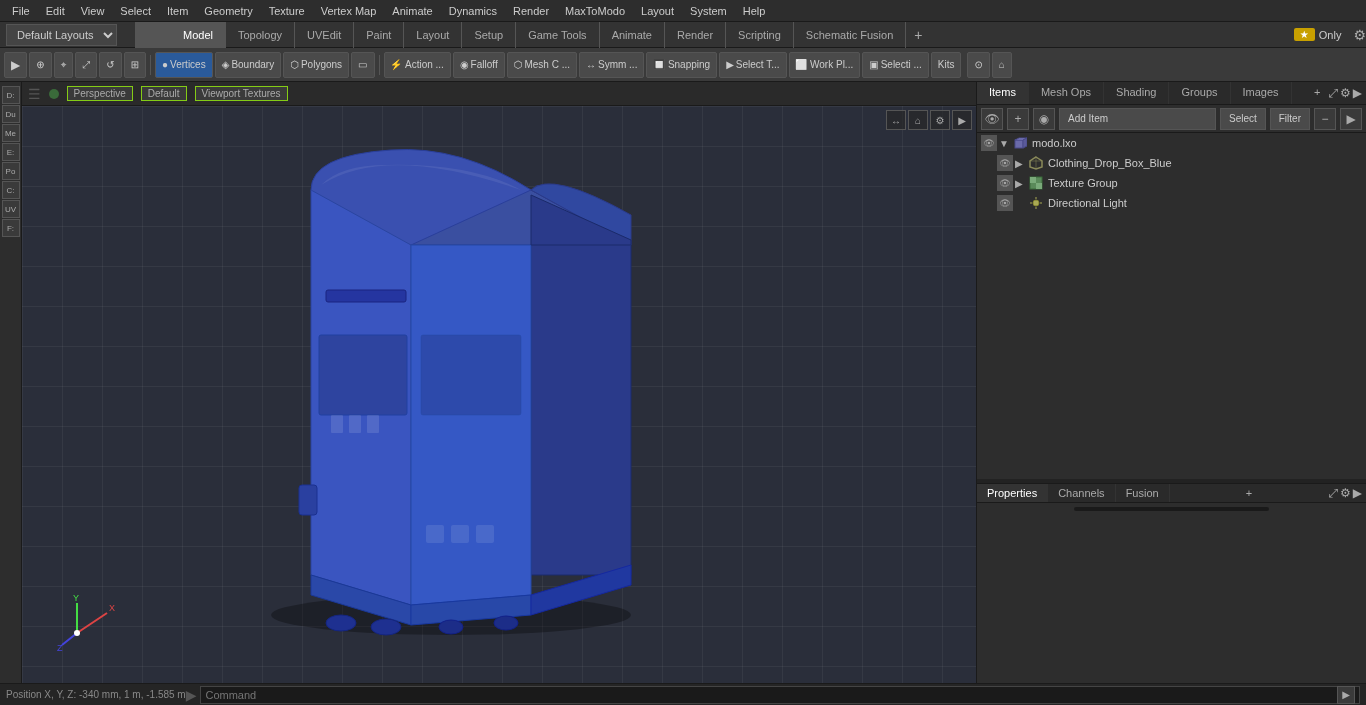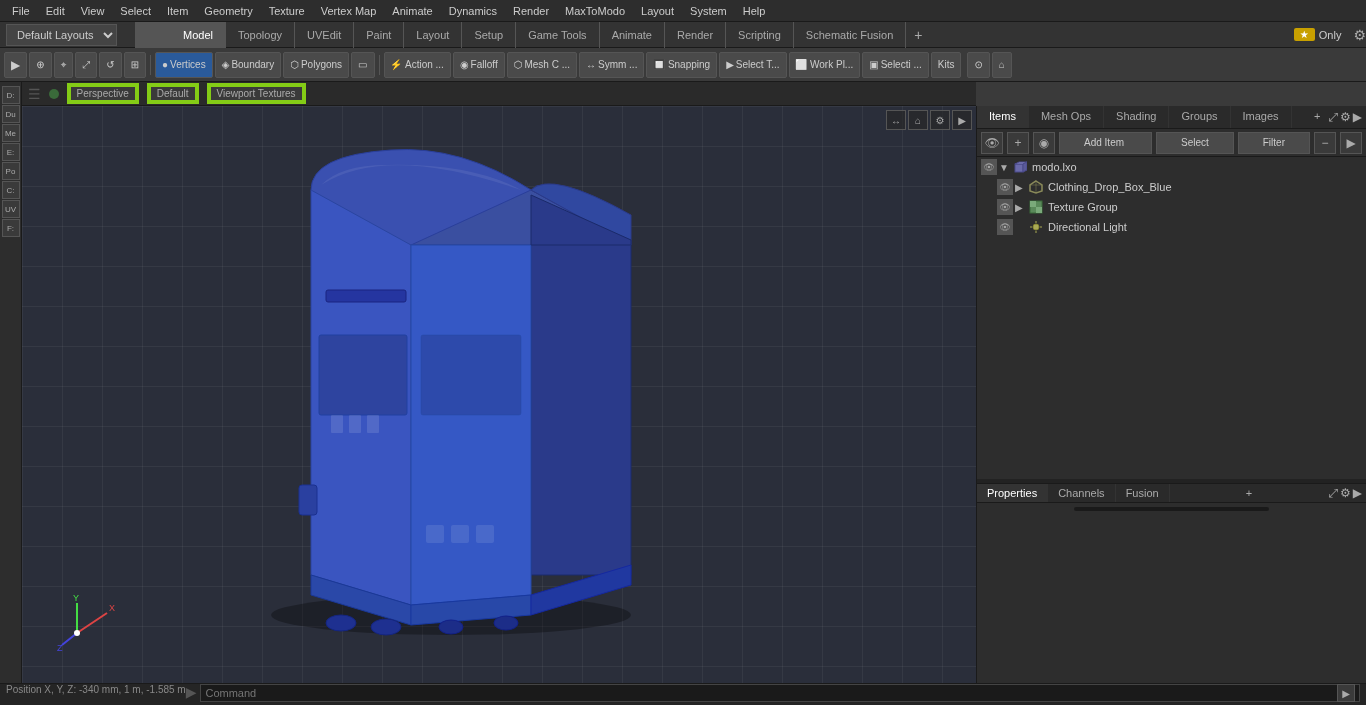--- a/index.html
+++ b/index.html
@@ -28,63 +28,63 @@
     
     #main { display: flex; height: calc(705px - 22px - 26px - 34px - 22px); }
 
     
     #left-sidebar { width: 22px; background: #2d2d2d; border-right: 1px solid #1a1a1a; display: flex; flex-direction: column; align-items: center; padding-top: 4px; gap: 1px; }
     .side-btn { width: 18px; height: 18px; background: #3a3a3a; border: 1px solid #555; color: #aaa; font-size: 8px; cursor: pointer; display: flex; align-items: center; justify-content: center; }
 
     
     #viewport-area { flex: 1; display: flex; flex-direction: column; }
     #viewport-header { display: flex; align-items: center; background: #2a2a2a; height: 24px; border-bottom: 1px solid #1a1a1a; padding: 0 6px; gap: 8px; }
-    .viewport-btn { background: #3a3a3a; border: 4px solid #84cc16; color: #aaa; padding: 1px 6px; font-size: 10px; cursor: pointer; }
+    .viewport-btn { background: #3a3a3a; border: 1px solid #84cc16; color: #aaa; padding: 1px 6px; font-size: 10px; cursor: pointer; }
     #viewport-canvas { flex: 1; position: relative; background: #2a2e3a; overflow: hidden; }
 
     
     .grid-bg { position: absolute; inset: 0; background: #2a2e3a; }
     .grid-lines { position: absolute; inset: 0; background-image: 
       linear-gradient(rgba(255,255,255,0.05) 1px, transparent 1px),
       linear-gradient(90deg, rgba(255,255,255,0.05) 1px, transparent 1px);
       background-size: 40px 40px; }
 
     
     .viewport-status { position: absolute; bottom: 10px; right: 20px; text-align: right; color: #aaa; font-size: 11px; line-height: 1.5; }
     .no-items { color: #c85050; }
 
     
-    #right-panel { width: 390px; background: #333; border-left: 1px solid #1a1a1a; display: flex; flex-direction: column; margin-top: 24px; }
+    #right-panel { width: 390px; background: #333; border-left: 1px solid #1a1a1a; display: flex; flex-direction: column; }
     #panel-tabs { display: flex; background: #2a2a2a; border-bottom: 1px solid #1a1a1a; }
     .panel-tab { padding: 4px 12px; font-size: 11px; color: #aaa; cursor: pointer; border-right: 1px solid #333; }
     .panel-tab.active { background: #333; color: #fff; border-bottom: 2px solid #333; }
     .panel-tab-add { padding: 4px 8px; color: #aaa; cursor: pointer; margin-left: auto; }
     #panel-toolbar { display: flex; align-items: center; background: #2d2d2d; height: 28px; border-bottom: 1px solid #1a1a1a; padding: 0 4px; gap: 4px; }
-    .panel-tool-btn { background: #4a4a4a; border: 1px solid #555; color: #ccc; padding: 1px 24px; font-size: 10px; height: 22px; cursor: pointer; }
+    .panel-tool-btn { background: #4a4a4a; border: 1px solid #555; color: #ccc; padding: 1px 8px; font-size: 10px; height: 22px; cursor: pointer; }
     .panel-tool-btn.wide { flex: 1; text-align: left; }
     .panel-tool-icon { background: #3a3a3a; border: 1px solid #555; color: #aaa; width: 22px; height: 22px; cursor: pointer; display: flex; align-items: center; justify-content: center; font-size: 12px; }
     #items-list { flex: 1; overflow-y: auto; background: #2d2d2d; }
     #items-list-header { display: flex; background: #252525; height: 22px; align-items: center; padding: 0 4px; border-bottom: 1px solid #1a1a1a; }
     .col-name { flex: 1; color: #888; font-size: 10px; }
     .tree-item { display: flex; align-items: center; padding: 2px 4px; gap: 2px; cursor: pointer; }
     .tree-eye { width: 16px; height: 16px; background: #555; border: none; cursor: pointer; color: #aaa; font-size: 9px; display: flex; align-items: center; justify-content: center; }
     .tree-expand { width: 12px; color: #aaa; font-size: 10px; }
     .tree-label { font-size: 11px; color: #ccc; }
     .indent-1 { margin-left: 16px; }
 
     
     #properties-panel { height: 200px; background: #333; border-top: 1px solid #1a1a1a; display: flex; flex-direction: column; }
     #properties-tabs { display: flex; background: #2a2a2a; border-bottom: 1px solid #1a1a1a; }
     .prop-tab { padding: 3px 10px; font-size: 11px; color: #aaa; cursor: pointer; border-right: 1px solid #333; }
     .prop-tab.active { background: #333; color: #fff; }
     .prop-tab-add { padding: 3px 8px; color: #aaa; cursor: pointer; margin-left: auto; }
     #properties-content { flex: 1; background: #2d2d2d; }
 
     
-    #status-bar { display: flex; background: #252525; height: 22px; border-top: 1px solid #1a1a1a; padding: 0 6px; }
+    #status-bar { display: flex; align-items: center; background: #252525; height: 22px; border-top: 1px solid #1a1a1a; padding: 0 6px; }
     .status-text { font-size: 10px; color: #888; }
     .status-command { flex: 1; background: #1a1a1a; border: 1px solid #444; height: 18px; padding: 0 4px; margin-left: 4px; }
     .command-input { background: #1a1a1a; border: none; color: #ccc; font-size: 11px; height: 16px; flex: 1; outline: none; width: 100%; }
     .command-btn { background: #3a3a3a; border: 1px solid #555; color: #aaa; width: 18px; height: 18px; cursor: pointer; display: flex; align-items: center; justify-content: center; font-size: 10px; }
     .expand-btn { background: none; border: none; color: #aaa; cursor: pointer; font-size: 12px; }
     
     
     #items-list::-webkit-scrollbar { width: 6px; }
     #items-list::-webkit-scrollbar-track { background: #222; }
     #items-list::-webkit-scrollbar-thumb { background: #555; }

